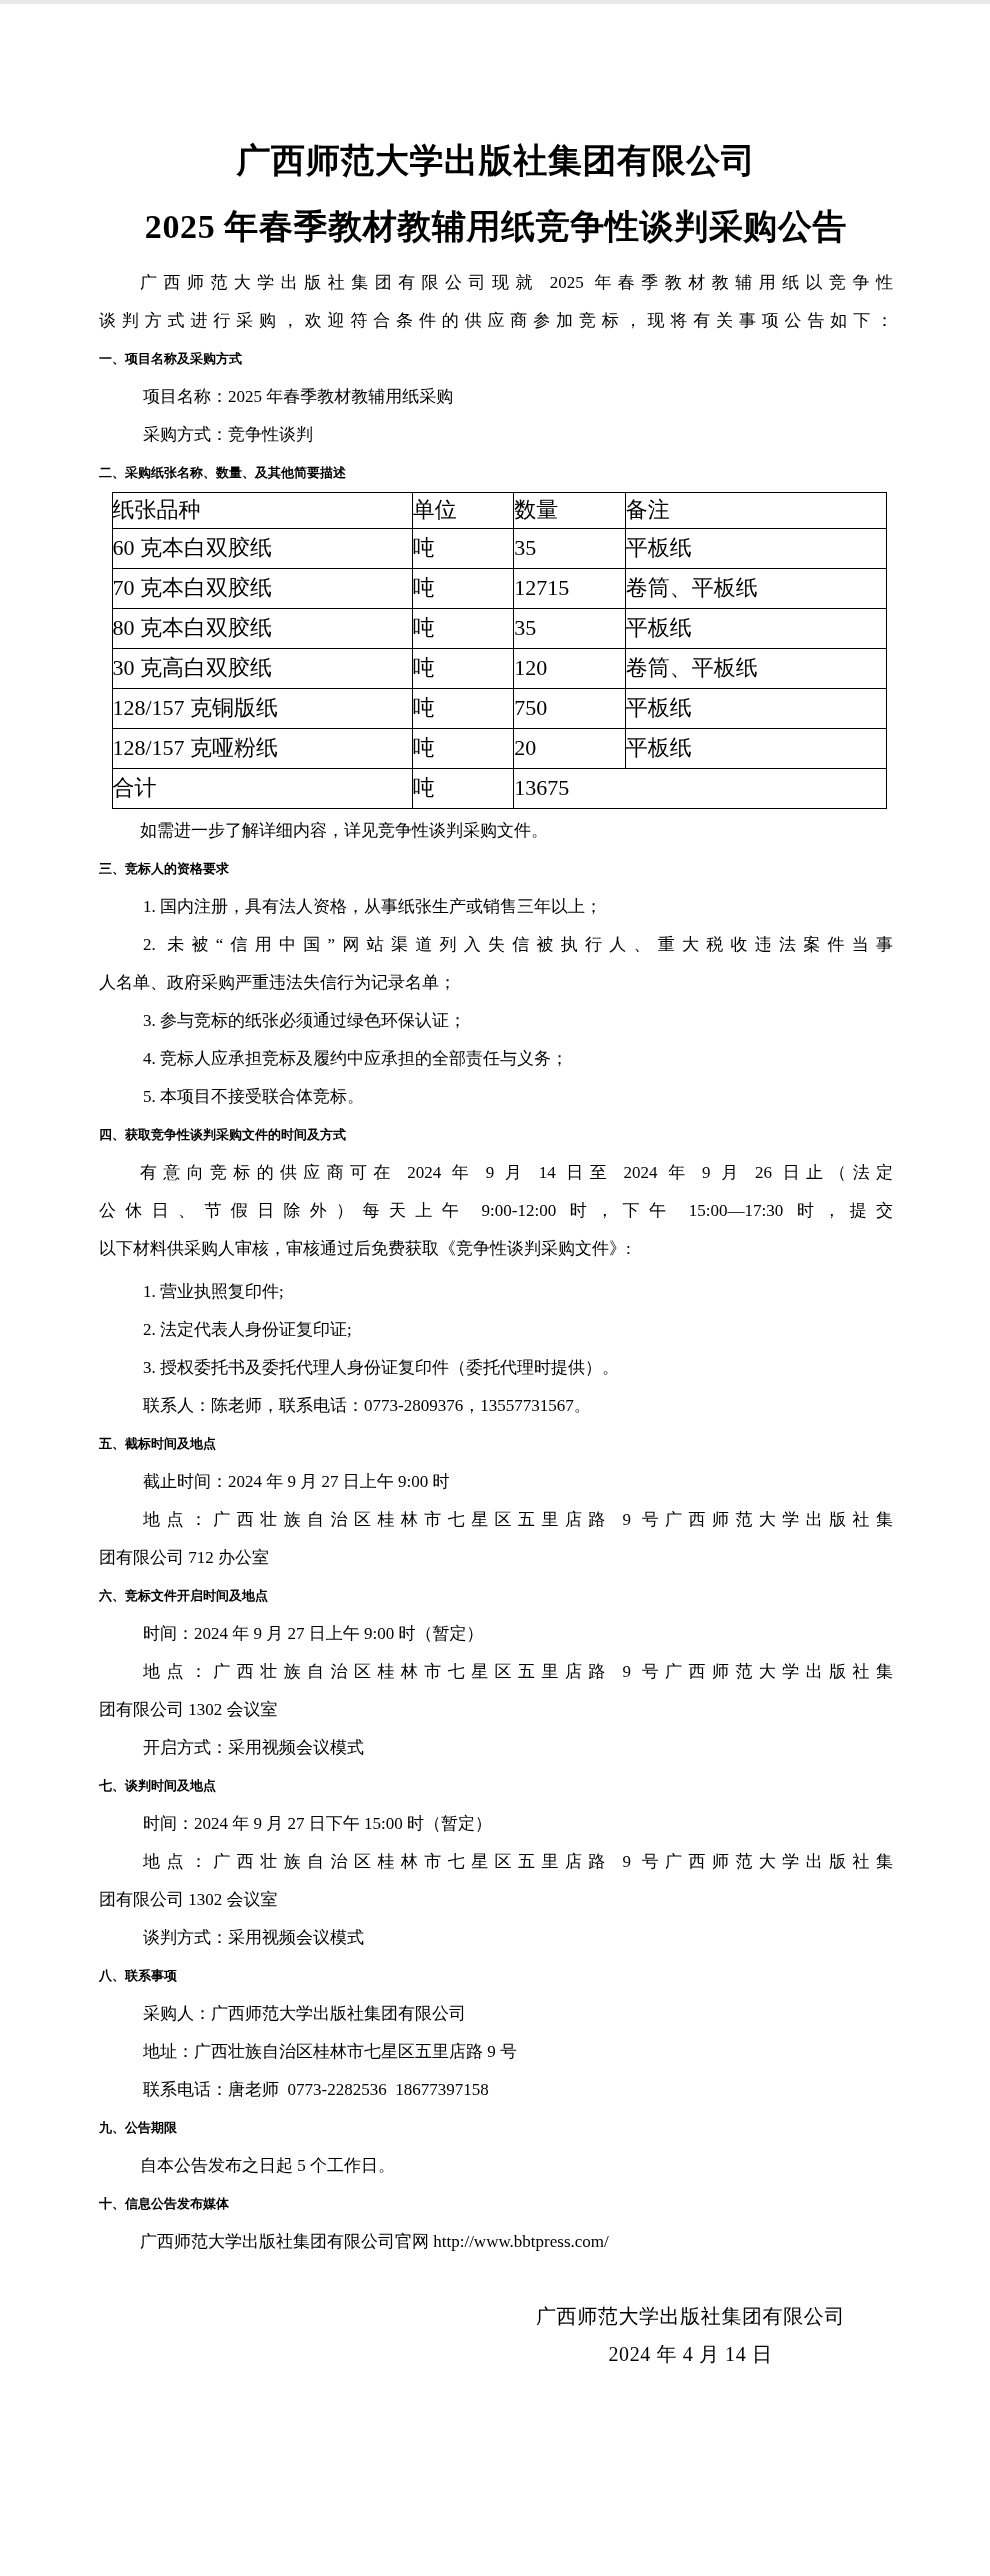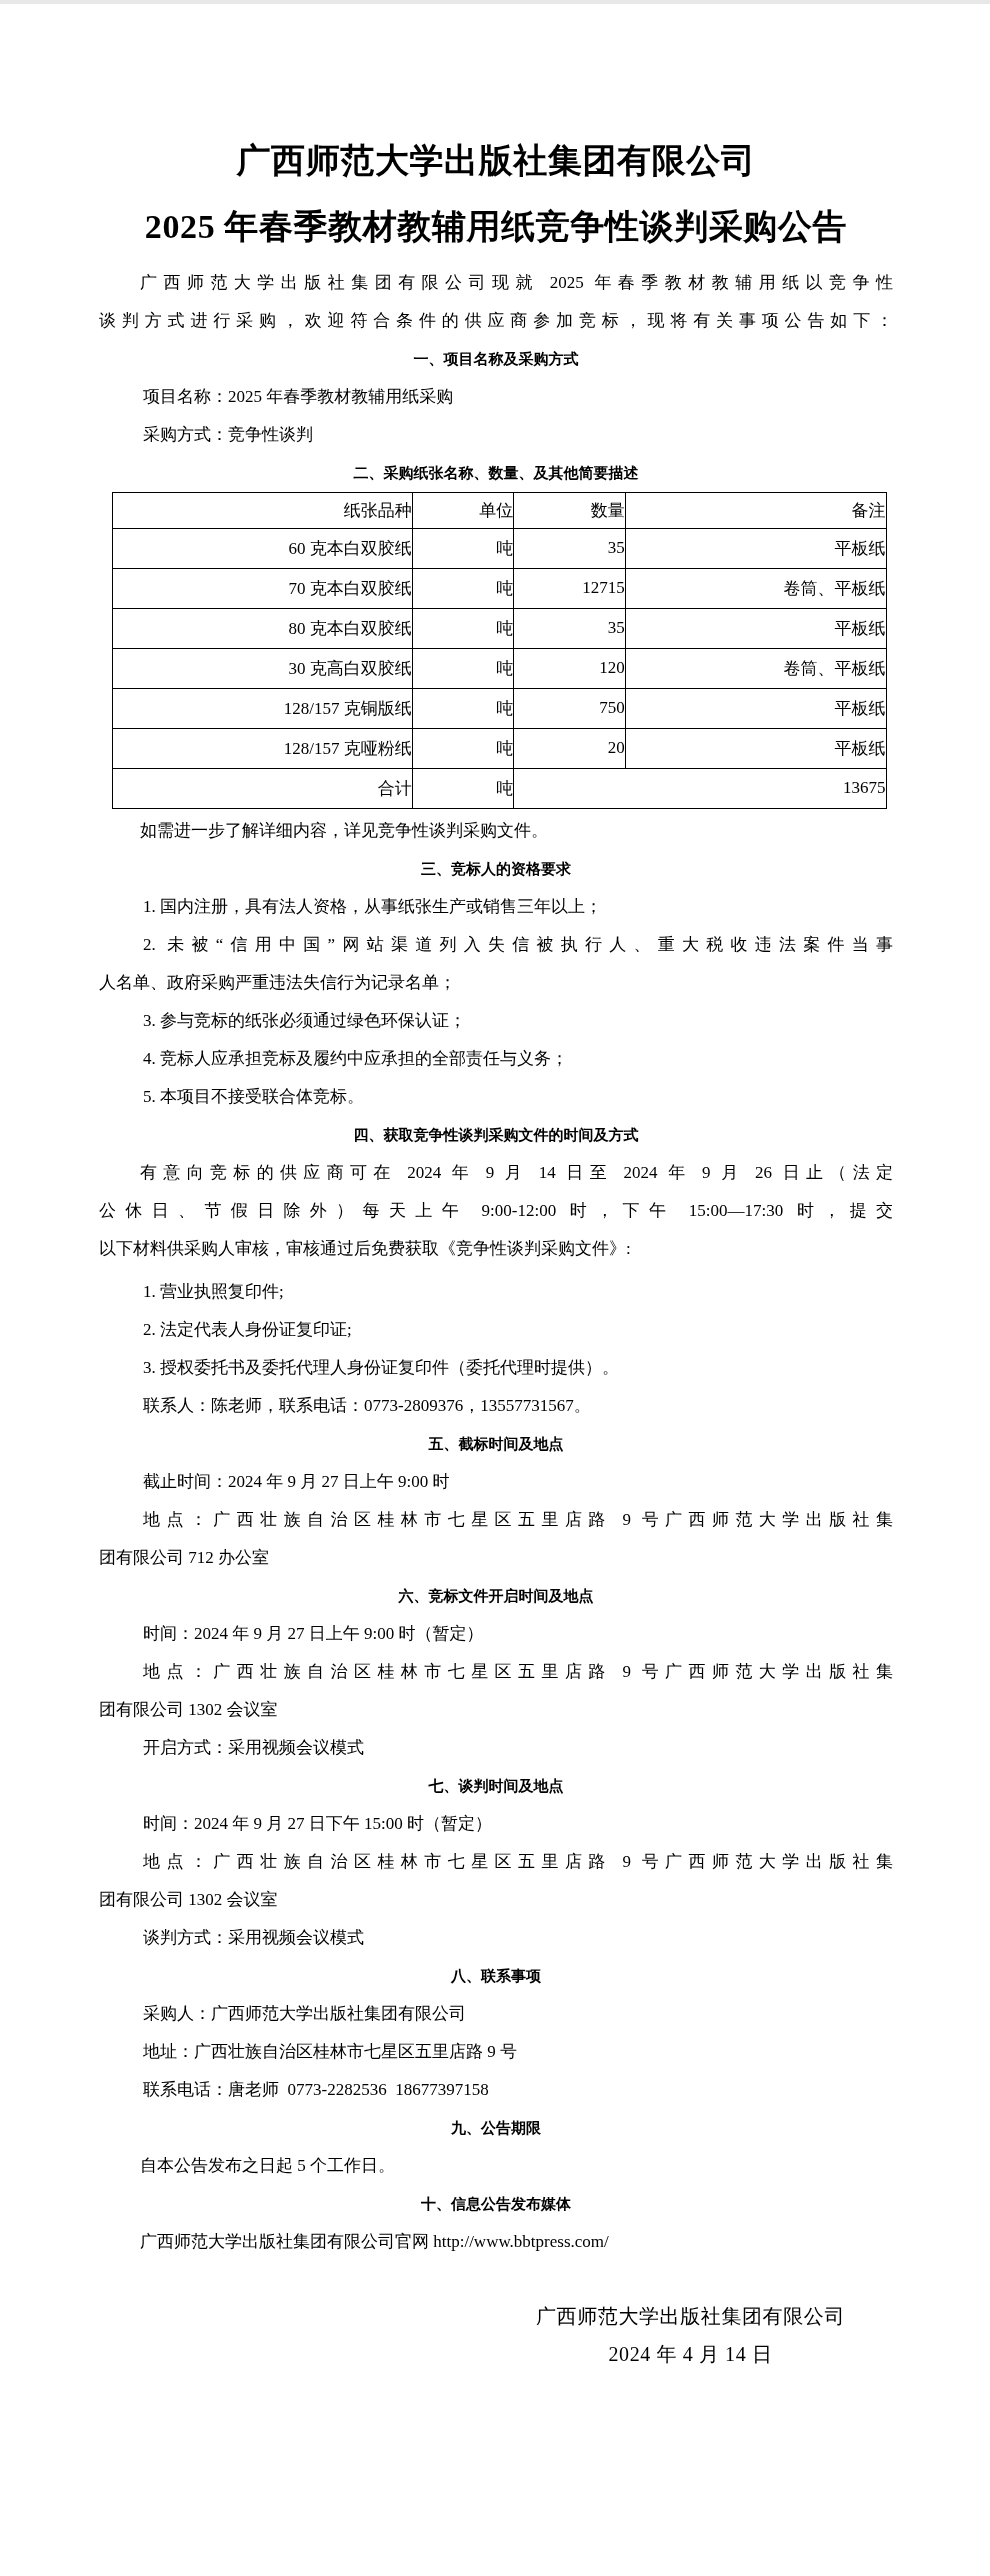--- a/index.html
+++ b/index.html
@@ -22,36 +22,36 @@
   
   .line{
     font-size:17px;line-height:38px;
     white-space:pre-wrap;
   }
   .indent{text-indent:41px;}
   .sub{padding-left:44px;}
   .sub2{padding-left:161px;}
   .heading{
     font-family:Liberation Sans, sans-serif;
-    font-weight:bold;font-size:15px;line-height:38px;text-align:center;
+    font-weight:bold;font-size:13px;line-height:38px;
   }
   .fill{text-align:justify;text-align-last:justify;text-justify:inter-character;}
   .gap8{margin-top:5px;}
   .gap6{margin-top:3.7px;}
   
   table.paper{
     border-collapse:collapse;
     margin-left:12.5px;
     width:775px;
     table-layout:fixed;
   }
   table.paper td{
     border:1.2px solid #000;
-    text-align:right;vertical-align:middle;
-    font-size:17px;
+    text-align:left;vertical-align:middle;
+    font-size:22px;
     padding:0;
   }
   table.paper tr{height:40px;}
   table.paper tr.hdr{height:36px;}
   .col-name{width:38.8%;}
   .col-unit{width:13.1%;}
   .col-qty{width:14.4%;}
   .col-note{width:33.7%;}
   
   .footer{

